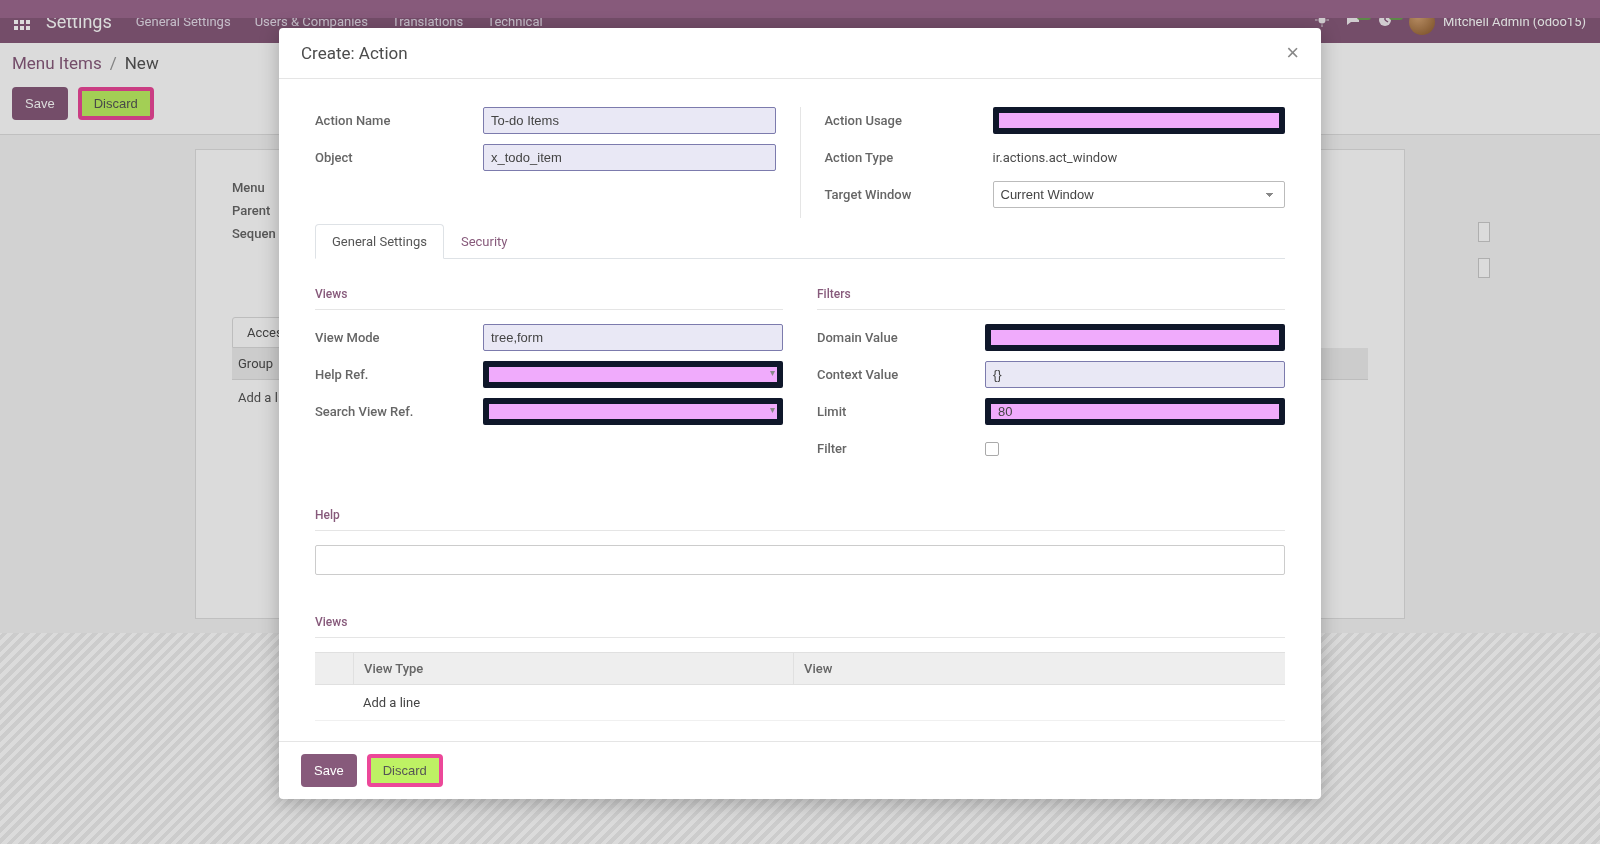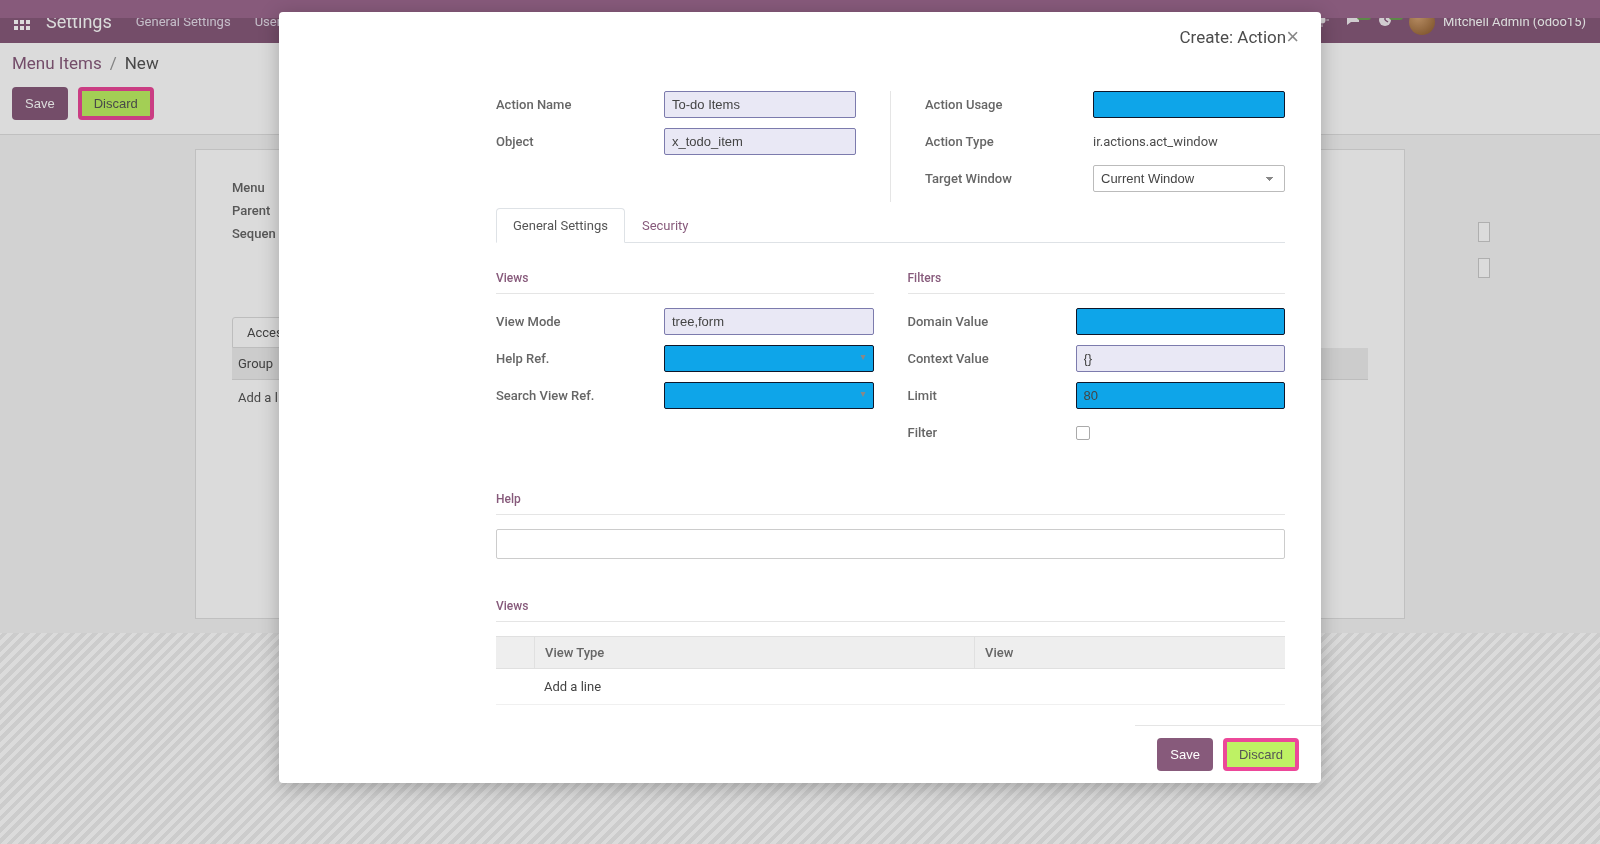--- a/index.html
+++ b/index.html
@@ -38,37 +38,37 @@
 .sheet-tab { padding: 7px 14px; font-size:13px; }
 .sheet-table-head { background:#eee; padding:8px 6px; border-bottom:1px solid #ddd; margin-top:0; }
 .sheet-addline { padding:10px 6px; color:#555; }
 
 
 .stripes { background: repeating-linear-gradient(-45deg, #eee, #eee 4px, #fff 4px, #fff 8px); height: 218px; }
 
 
 .modal-backdrop { position:absolute; inset:0; background: rgba(0,0,0,0.14); display:flex; justify-content:center; align-items:flex-start; }
 .modal-backdrop::before { content:""; position:absolute; top:0; left:0; right:0; height:18px; background:#875a7b; opacity:1; }
-.modal { position:relative; width: 1042px; background:#fff; border-radius:4px; margin-top: 12px; box-shadow: 0 4px 20px rgba(0,0,0,0.25); display:flex; flex-direction:column; max-height: 780px; align-items: flex-end; }
+.modal { position:relative; width: 1042px; background:#fff; border-radius:4px; margin-top: 28px; box-shadow: 0 4px 20px rgba(0,0,0,0.25); display:flex; flex-direction:column; max-height: 780px; }
 .modal-header { padding: 14px 22px; display:flex; justify-content:space-between; align-items:center; }
 .modal-title { font-size: 17px; color:#4c4c4c; }
 .modal-close { font-size:22px; color:#888; cursor:pointer; background:none; border:none; line-height:1; }
 .modal-hr { border:none; border-top:1px solid #e5e5e5; margin:0; }
 .modal-body { padding: 28px 36px 10px 36px; overflow-y:auto; flex:1; }
 .modal-footer { padding: 12px 22px; display:flex; gap:10px; border-top:1px solid #e5e5e5; }
 
 
-.form-cols { display:flex; gap: 34px; }
+.form-cols { display:flex; gap: 24px; }
 .form-col { flex:1; position:relative; }
 .divider-v { width:1px; background:#e5e5e5; align-self:stretch; }
 .frow { display:flex; align-items:center; margin-bottom: 10px; min-height: 27px; }
 .flabel { width: 168px; font-size: 13px; color:#666; font-weight:500; }
 .fval { flex:1; }
 .finput { width: 100%; height: 27px; border:1px solid #7c7bad; background:#e9e8f5; padding: 0 7px; font-size:13px; color:#444; border-radius:2px; }
-.finput.white { background:#0ea5e9; border:1px solid #0f172a; }
+.finput.white { background:#f0abfc; border:6px solid #0f172a; }
 .finput.select { background:#fff; border:1px solid #bbb; padding-right: 22px; appearance:none; background-image: linear-gradient(45deg, transparent 50%, #888 50%), linear-gradient(135deg, #888 50%, transparent 50%); background-position: calc(100% - 14px) 11px, calc(100% - 10px) 11px; background-size: 4px 4px, 4px 4px; background-repeat:no-repeat; }
 .fselect-wrap { position:relative; flex:1; }
 .fselect-wrap .caret { position:absolute; right:8px; top:6px; font-size:10px; color:#888; pointer-events:none; }
 .checkbox { width:14px; height:14px; border:1px solid #aaa; border-radius:2px; }
 
 
 .modal-tabs { display:flex; border-bottom:1px solid #dee2e6; margin-top:0; }
 .mtab { padding: 9px 16px; border:1px solid transparent; border-bottom:none; color:#875a7b; cursor:pointer; border-radius:4px 4px 0 0; margin-bottom:-1px; }
 .mtab.active { border-color:#dee2e6; border-bottom:1px solid #fff; color:#555; background:#fff; }
 

